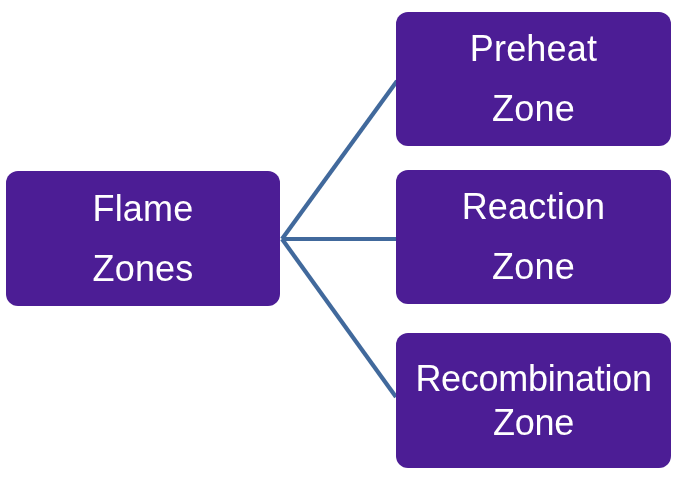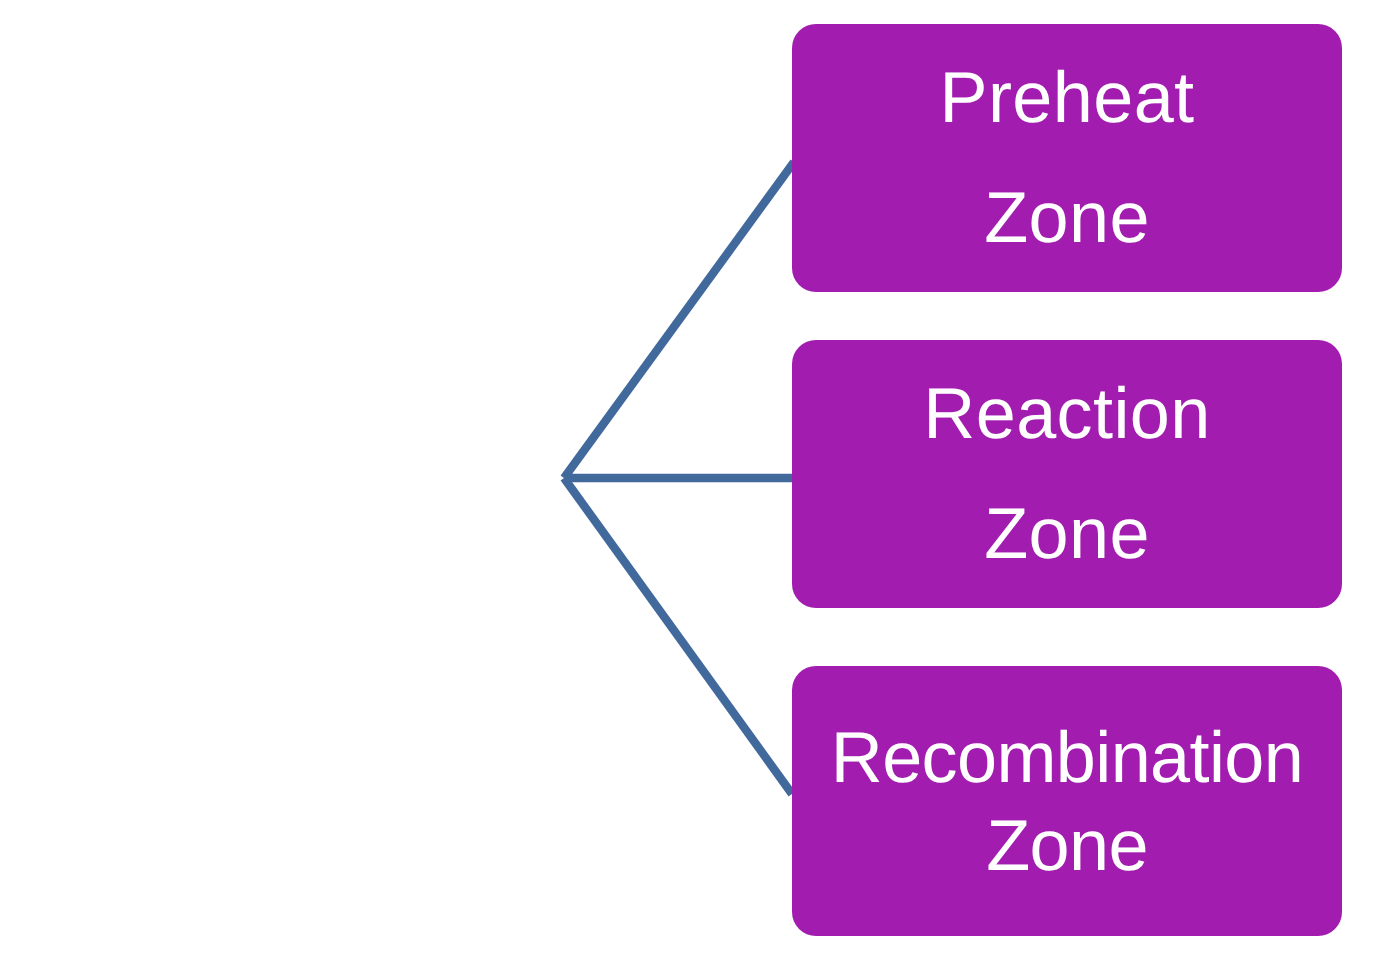--- a/index.html
+++ b/index.html
@@ -17,21 +17,21 @@
   }
   .connectors {
     position: absolute;
     left: 0;
     top: 0;
     width: 694px;
     height: 480px;
   }
   .node {
     position: absolute;
-    background: #a21caf;
+    background: #4c1d95;
     border-radius: 12px;
     color: #ffffff;
     display: flex;
     flex-direction: column;
     align-items: center;
     justify-content: center;
     text-align: center;
     font-size: 36px;
     line-height: 60px;
     letter-spacing: 0.2px;
@@ -72,20 +72,24 @@
 <body>
 
 <div class="canvas">
 
   <svg class="connectors" viewBox="0 0 694 480" xmlns="http://www.w3.org/2000/svg">
     <line x1="282" y1="239" x2="397" y2="81" stroke-width="4.2" stroke="#41699c"></line>
     <line x1="282" y1="239" x2="398" y2="239" stroke-width="4.2" stroke="#41699c"></line>
     <line x1="282" y1="239" x2="396" y2="397" stroke-width="4.2" stroke="#41699c"></line>
   </svg>
 
+  <div class="node node-root">
+    <span>Flame</span>
+    <span>Zones</span>
+  </div>
 
   <div class="node node-preheat">
     <span>Preheat</span>
     <span>Zone</span>
   </div>
 
   <div class="node node-reaction">
     <span>Reaction</span>
     <span>Zone</span>
   </div>

